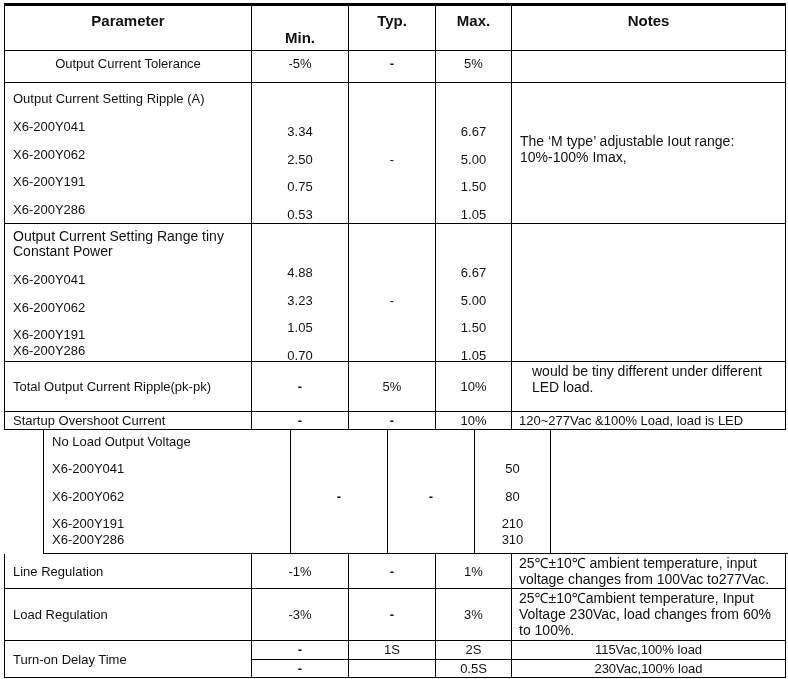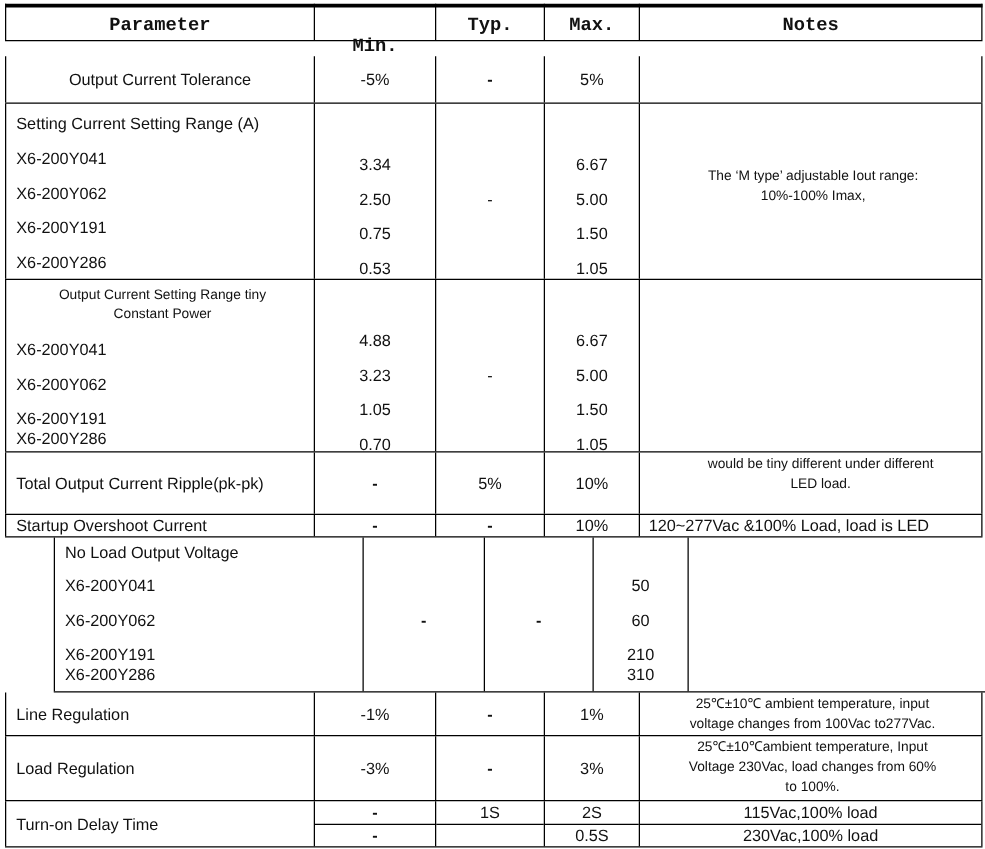--- a/index.html
+++ b/index.html
@@ -9,30 +9,30 @@
   .row { position:absolute; left:0; width:782px; border-bottom:1px solid #000; box-sizing:border-box; }
   .cell { position:absolute; top:0; bottom:0; border-left:1px solid #000; box-sizing:border-box; font-size:13px; }
   .c0 { left:0; width:247px; }
   .c1 { left:247px; width:97px; }
   .c2 { left:344px; width:87px; }
   .c3 { left:431px; width:76px; }
   .c4 { left:507px; width:275px; border-right:1px solid #000; }
   .hdr { font-weight:bold; font-size:15px; text-align:center; }
   .abs { position:absolute; white-space:nowrap; }
   .center { text-align:center; left:0; right:0; }
-  .note { position:absolute; left:8px; right:4px; line-height:16px; font-size:11px;text-align:center; }
+  .note { position:absolute; left:8px; right:4px; line-height:16px; font-size:14px; }
   .dash { font-weight:bold; }
 </style>
 </head>
 <body>
 
 <div class="topbar"></div>
 <div class="tbl">
 
-  <div class="row" style="top:0;height:30px;font-family:Liberation Mono, monospace;">
+  <div class="row" style="top:0;height:48px;">
     <div class="cell c0 hdr">
         <span class="abs center" style="top:9px">Parameter</span>
       </div>
     <div class="cell c1 hdr">
         <span class="abs center" style="top:26px">Min.</span>
       </div>
     <div class="cell c2 hdr">
         <span class="abs center" style="top:9px">Typ.</span>
       </div>
     <div class="cell c3 hdr">
@@ -54,21 +54,21 @@
         <span class="abs center dash" style="top:11px">-</span>
       </div>
     <div class="cell c3">
         <span class="abs center" style="top:11px">5%</span>
       </div>
     <div class="cell c4"></div>
   </div>
 
   <div class="row" style="top:80px;height:141px;">
     <div class="cell c0">
-      <span class="abs" style="left:8px;top:8px">Setting Current Setting Range (A)</span>
+      <span class="abs" style="left:8px;top:8px">Output Current Setting Ripple (A)</span>
       <span class="abs" style="left:8px;top:36px">X6-200Y041</span>
       <span class="abs" style="left:8px;top:64px">X6-200Y062</span>
       <span class="abs" style="left:8px;top:91px">X6-200Y191</span>
       <span class="abs" style="left:8px;top:119px">X6-200Y286</span>
     </div>
     <div class="cell c1">
       <span class="abs center" style="top:41px">3.34</span>
       <span class="abs center" style="top:69px">2.50</span>
       <span class="abs center" style="top:96px">0.75</span>
       <span class="abs center" style="top:124px">0.53</span>
@@ -167,21 +167,21 @@
       <span class="abs" style="left:8px;top:102px">X6-200Y286</span>
     </div>
     <div class="cell c1">
         <span class="abs center dash" style="top:59px">-</span>
       </div>
     <div class="cell c2">
         <span class="abs center dash" style="top:59px">-</span>
       </div>
     <div class="cell c3">
       <span class="abs center" style="top:31px">50</span>
-      <span class="abs center" style="top:59px">60</span>
+      <span class="abs center" style="top:59px">80</span>
       <span class="abs center" style="top:86px">210</span>
       <span class="abs center" style="top:102px">310</span>
     </div>
     <div class="cell c4"></div>
   </div>
 
   <div class="row" style="top:551px;height:35px;">
     <div class="cell c0">
         <span class="abs" style="left:8px;top:10px">Line Regulation</span>
       </div>

